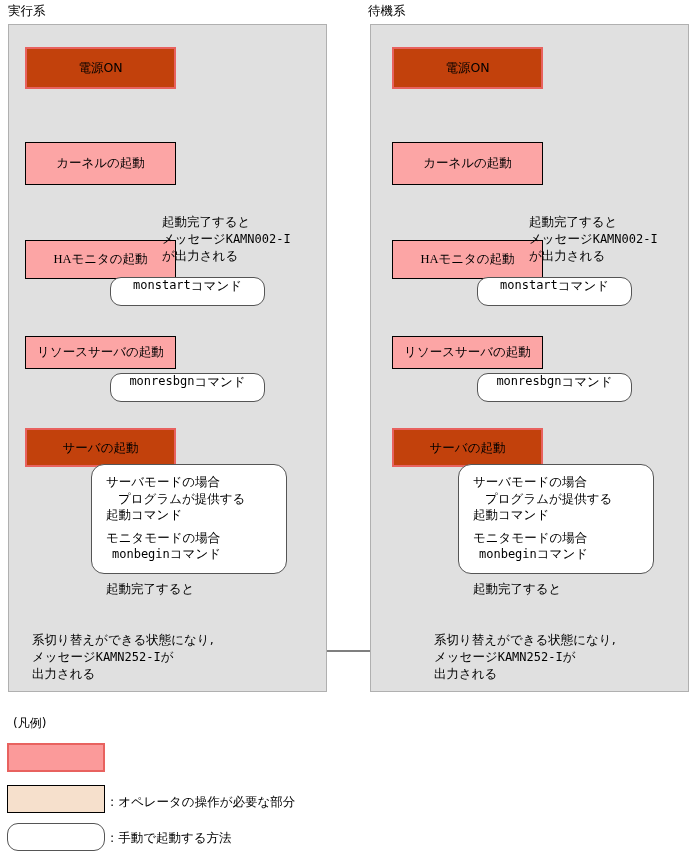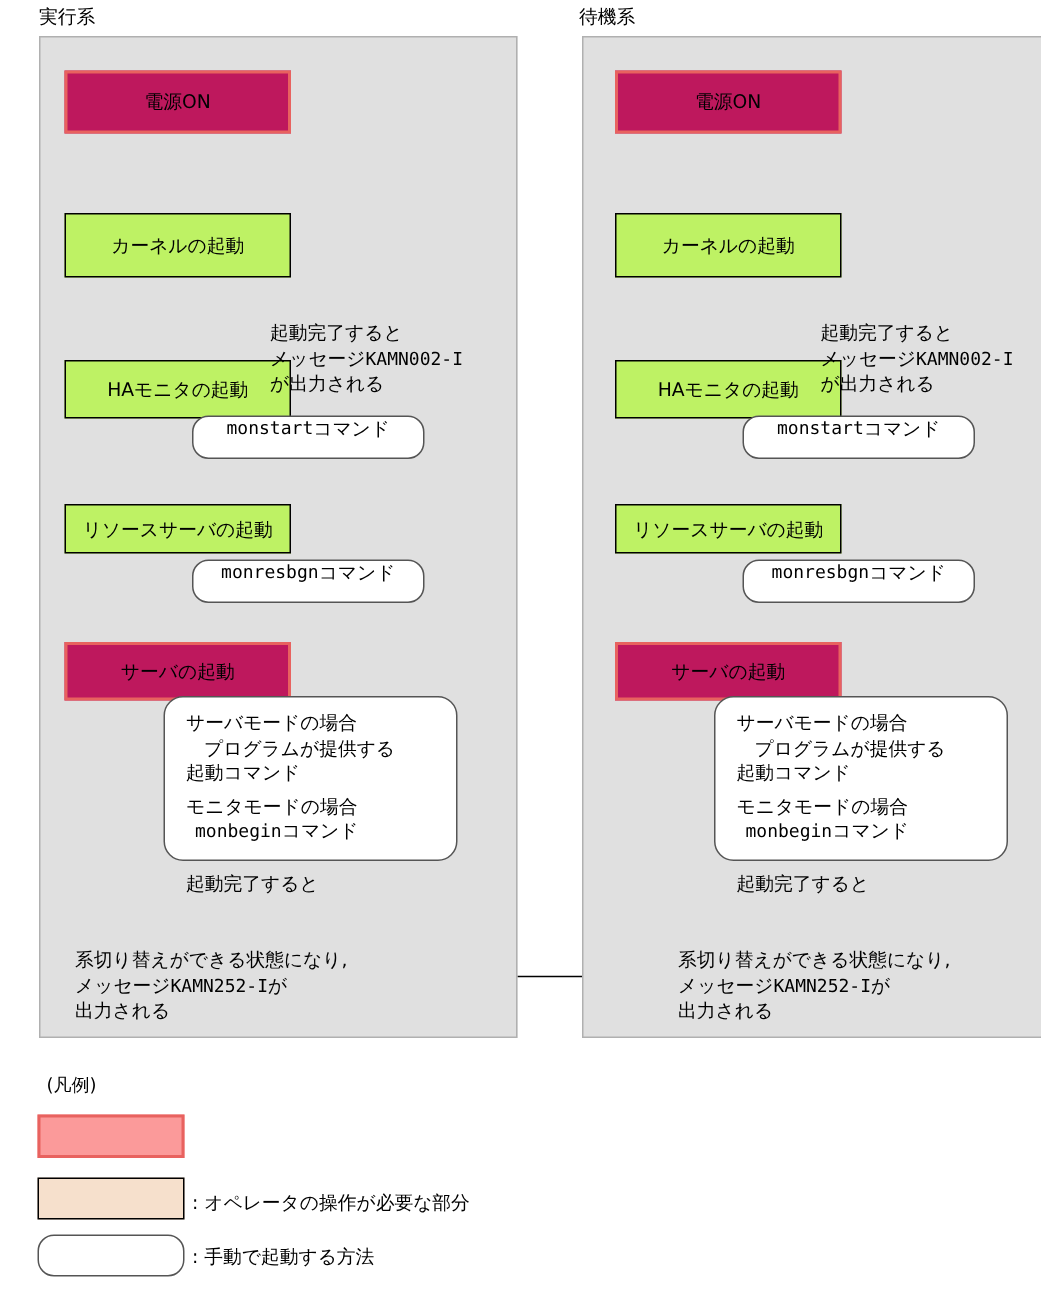--- a/index.html
+++ b/index.html
@@ -5,21 +5,21 @@
   html,body{margin:0;padding:0;}
   body{
     width:694px;height:859px;
     background:#ffffff;
     font-family:"DejaVu Sans","Liberation Sans",sans-serif;
     font-size:12px;
     color:#000000;
     position:relative;
     overflow:hidden;
   }
-  .stage{position:absolute;left:18px;top:0;width:638px;height:859px;}
+  .stage{position:absolute;left:0;top:0;width:638px;height:859px;}
 
   
   .panel{
     position:absolute;
     background:#e0e0e0;
     border:1px solid #b0b0b0;
     box-sizing:border-box;
   }
   .panel-title{
     position:absolute;
@@ -34,26 +34,27 @@
     position:absolute;
     box-sizing:border-box;
     display:flex;
     align-items:center;
     justify-content:center;
     font-size:12.5px;
     line-height:1.1;
     white-space:nowrap;
   }
   .pbox.manual{
-    background:#be185d;
+    background:#c2410c;
     border:2px solid #e8625f;
   }
   .pbox.auto{
-    background:#bef264;
+    background:#fca5a5;
     border:1px solid #000000;
+    font-family:Liberation Serif, serif;
   }
 
   
   .cbox{
     position:absolute;
     box-sizing:border-box;
     background:#ffffff;
     border:1px solid #555555;
     border-radius:11px;
     display:flex;

